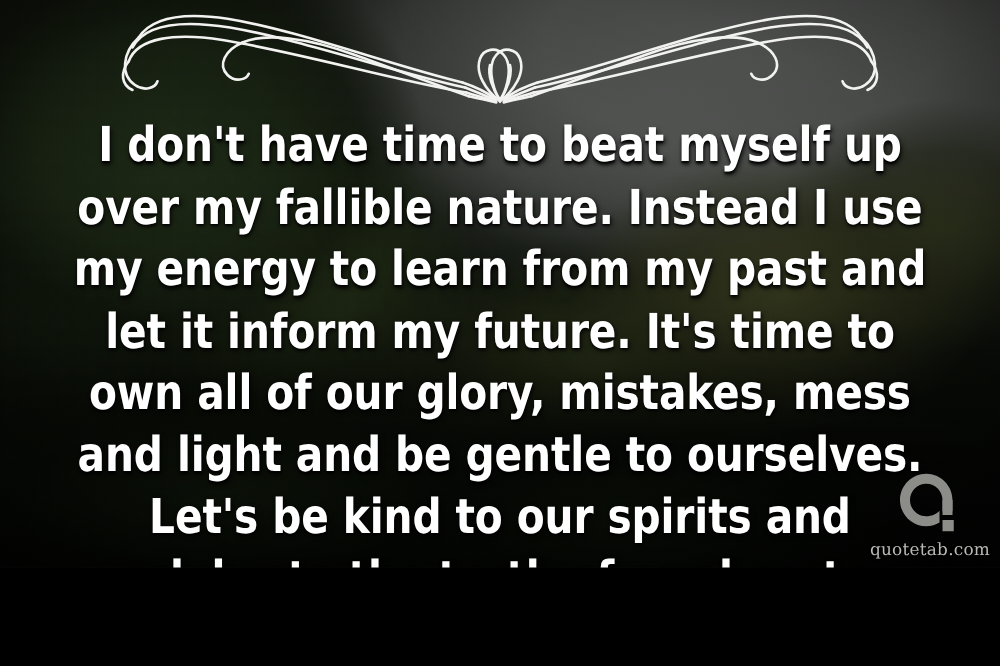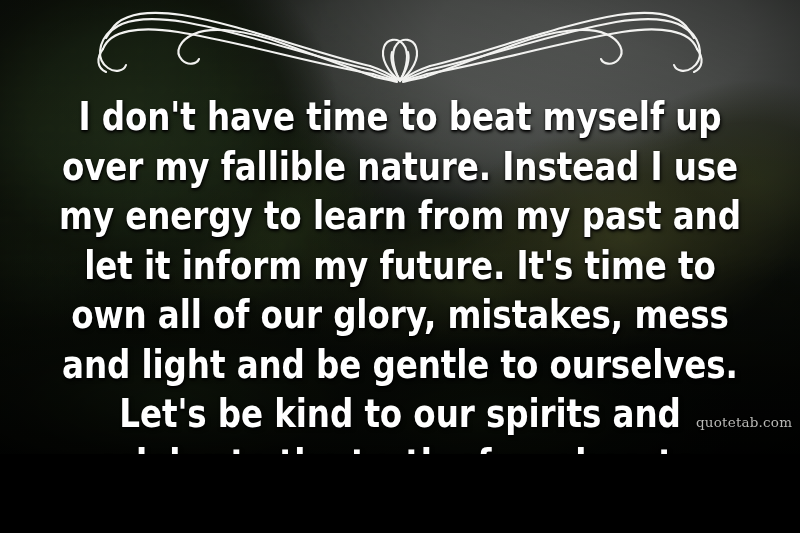--- a/index.html
+++ b/index.html
@@ -143,21 +143,21 @@
   }
 
   
   .logo {
     position: absolute;
     right: 8px;
     bottom: 6px;
     z-index: 6;
     width: 96px;
     display: flex;
-    flex-direction: row;
+    flex-direction: column;
     align-items: center;
   }
   .logo-mark { width: 52px; height: 54px; display: block; }
   .logo-text {
     margin-top: 1px;
     font-family: "DejaVu Serif", "Liberation Serif", serif;
     font-size: 13.5px;
     letter-spacing: 0.2px;
     color: #b9b9b6;
     text-shadow: 0 1px 2px rgba(0,0,0,0.8);

